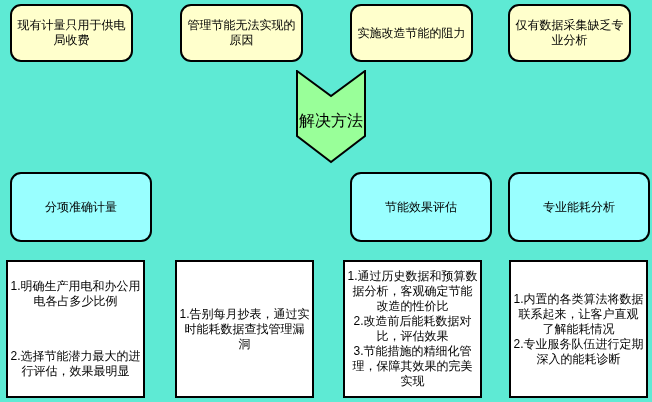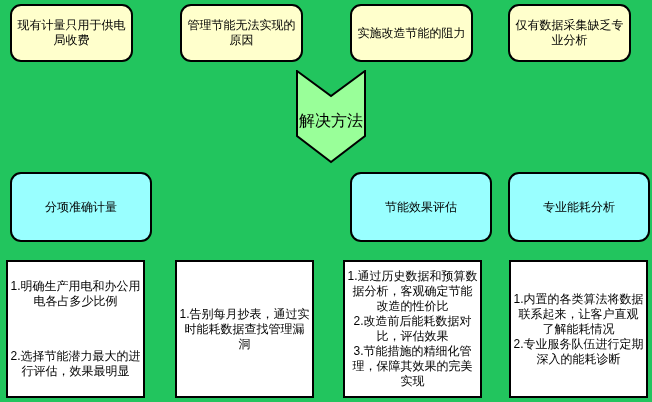--- a/index.html
+++ b/index.html
@@ -5,21 +5,21 @@
   html, body {
     margin: 0;
     padding: 0;
     background: #ffffff;
     font-family: "Liberation Sans", sans-serif;
   }
   .canvas {
     position: relative;
     width: 652px;
     height: 402px;
-    background: #22c55e;
+    background: #5eead4;
     overflow: hidden;
   }
   .node {
     position: absolute;
     box-sizing: border-box;
     border: 2px solid #000000;
     display: flex;
     align-items: center;
     justify-content: center;
     text-align: center;

